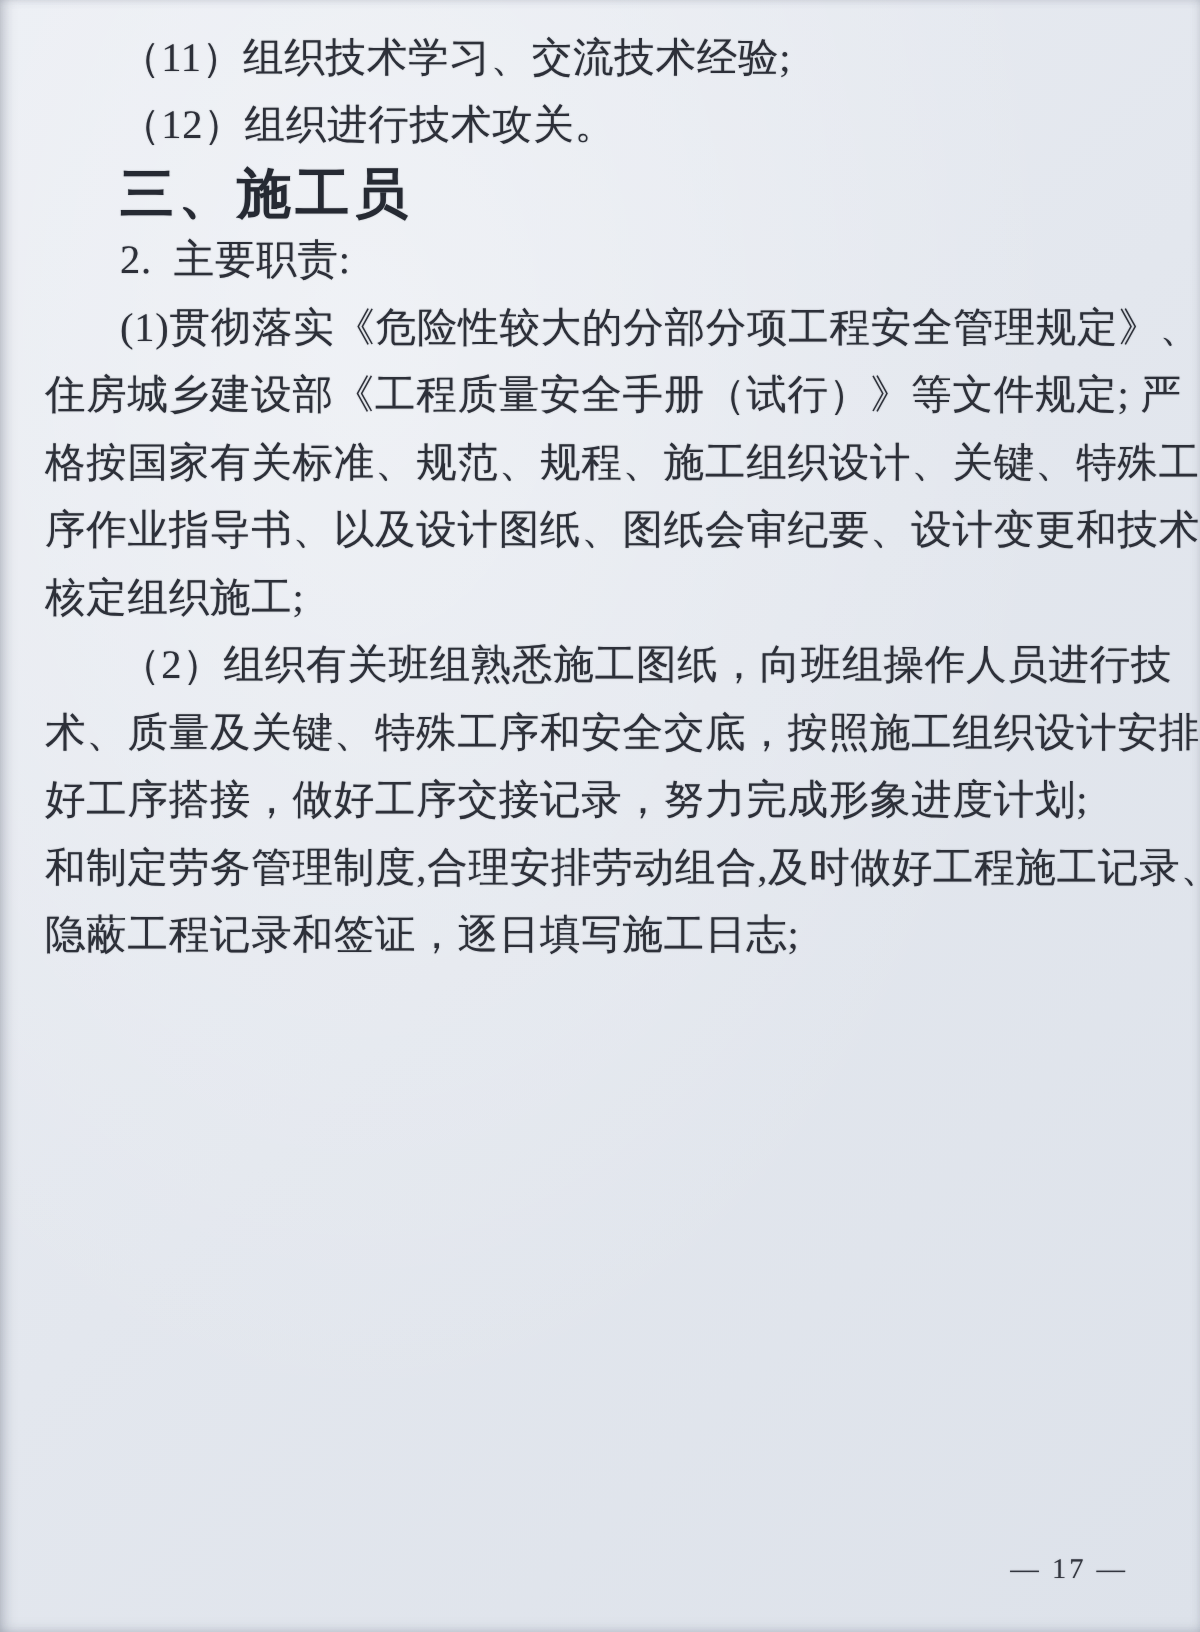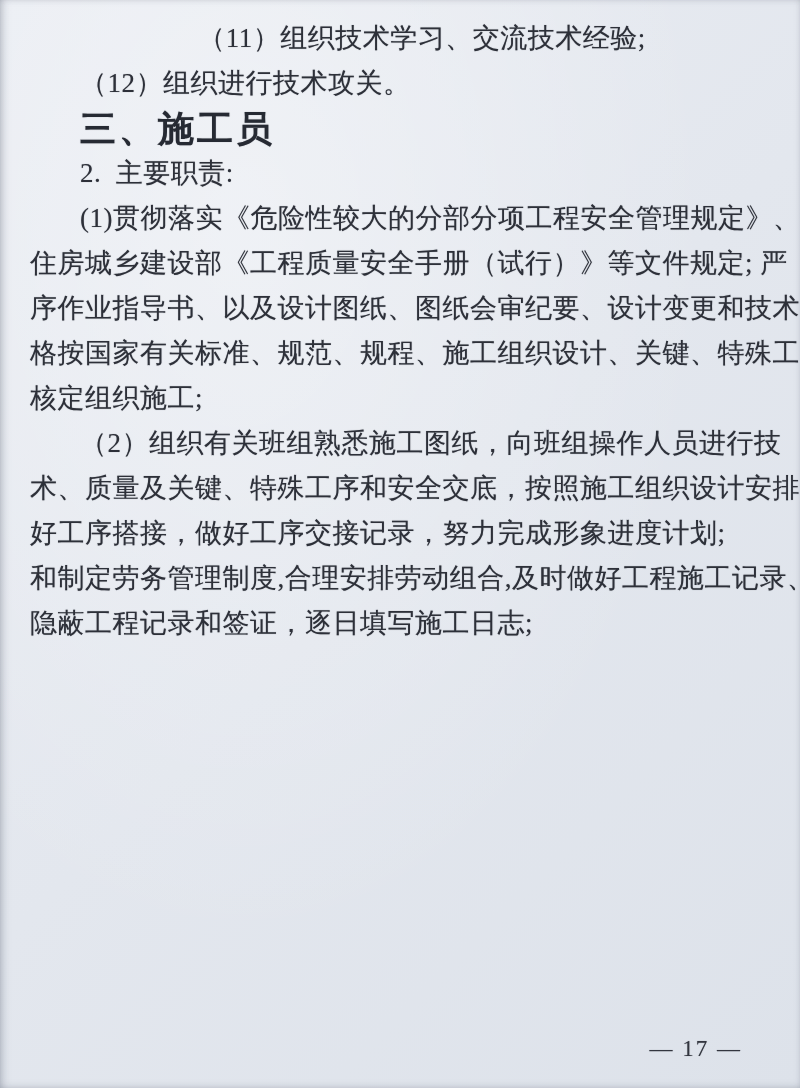--- a/index.html
+++ b/index.html
@@ -28,33 +28,33 @@
   }
   .line {
     font-size: 27px;
     line-height: 45px;
     letter-spacing: 0.5px;
     white-space: pre;
     text-shadow: 0 0 1px rgba(45,48,57,0.45);
   }
   .indent { text-indent: 50px; }
   .block { margin-top: 0; }
-  .block:first-child { margin-top: 0; text-align: center; }
+  .block:first-child { margin-top: 0; }
   .heading-line {
     font-family: "Liberation Sans", "DejaVu Sans", sans-serif;
     font-weight: 700;
     font-size: 36px;
     letter-spacing: 3px;
     color: #262a33;
   }
   .page-number {
     position: absolute;
     top: 1036px;
-    right: 58px;
-    font-size: 23px;
+    right: 48px;
+    font-size: 19px;
     letter-spacing: 2px;
     color: #33363f;
     text-shadow: 0 0 1px rgba(45,48,57,0.4);
   }
 </style>
 </head>
 <body>
 
 <div class="page">
 
@@ -72,22 +72,22 @@
 
 
 
   <div class="block">
     <div class="line indent">2.  主要职责:</div>
   </div>
 
   <div class="block">
     <div class="line indent">(1)贯彻落实《危险性较大的分部分项工程安全管理规定》、</div>
     <div class="line">住房城乡建设部《工程质量安全手册（试行）》等文件规定; 严</div>
+    <div class="line">格按国家有关标准、规范、规程、施工组织设计、关键、特殊工</div>
     <div class="line">序作业指导书、以及设计图纸、图纸会审纪要、设计变更和技术</div>
-    <div class="line">格按国家有关标准、规范、规程、施工组织设计、关键、特殊工</div>
     <div class="line">核定组织施工;</div>
   </div>
 
   <div class="block">
     <div class="line indent">（2）组织有关班组熟悉施工图纸，向班组操作人员进行技</div>
     <div class="line">术、质量及关键、特殊工序和安全交底，按照施工组织设计安排</div>
     <div class="line">好工序搭接，做好工序交接记录，努力完成形象进度计划;</div>
   </div>
 
   <div class="block">

